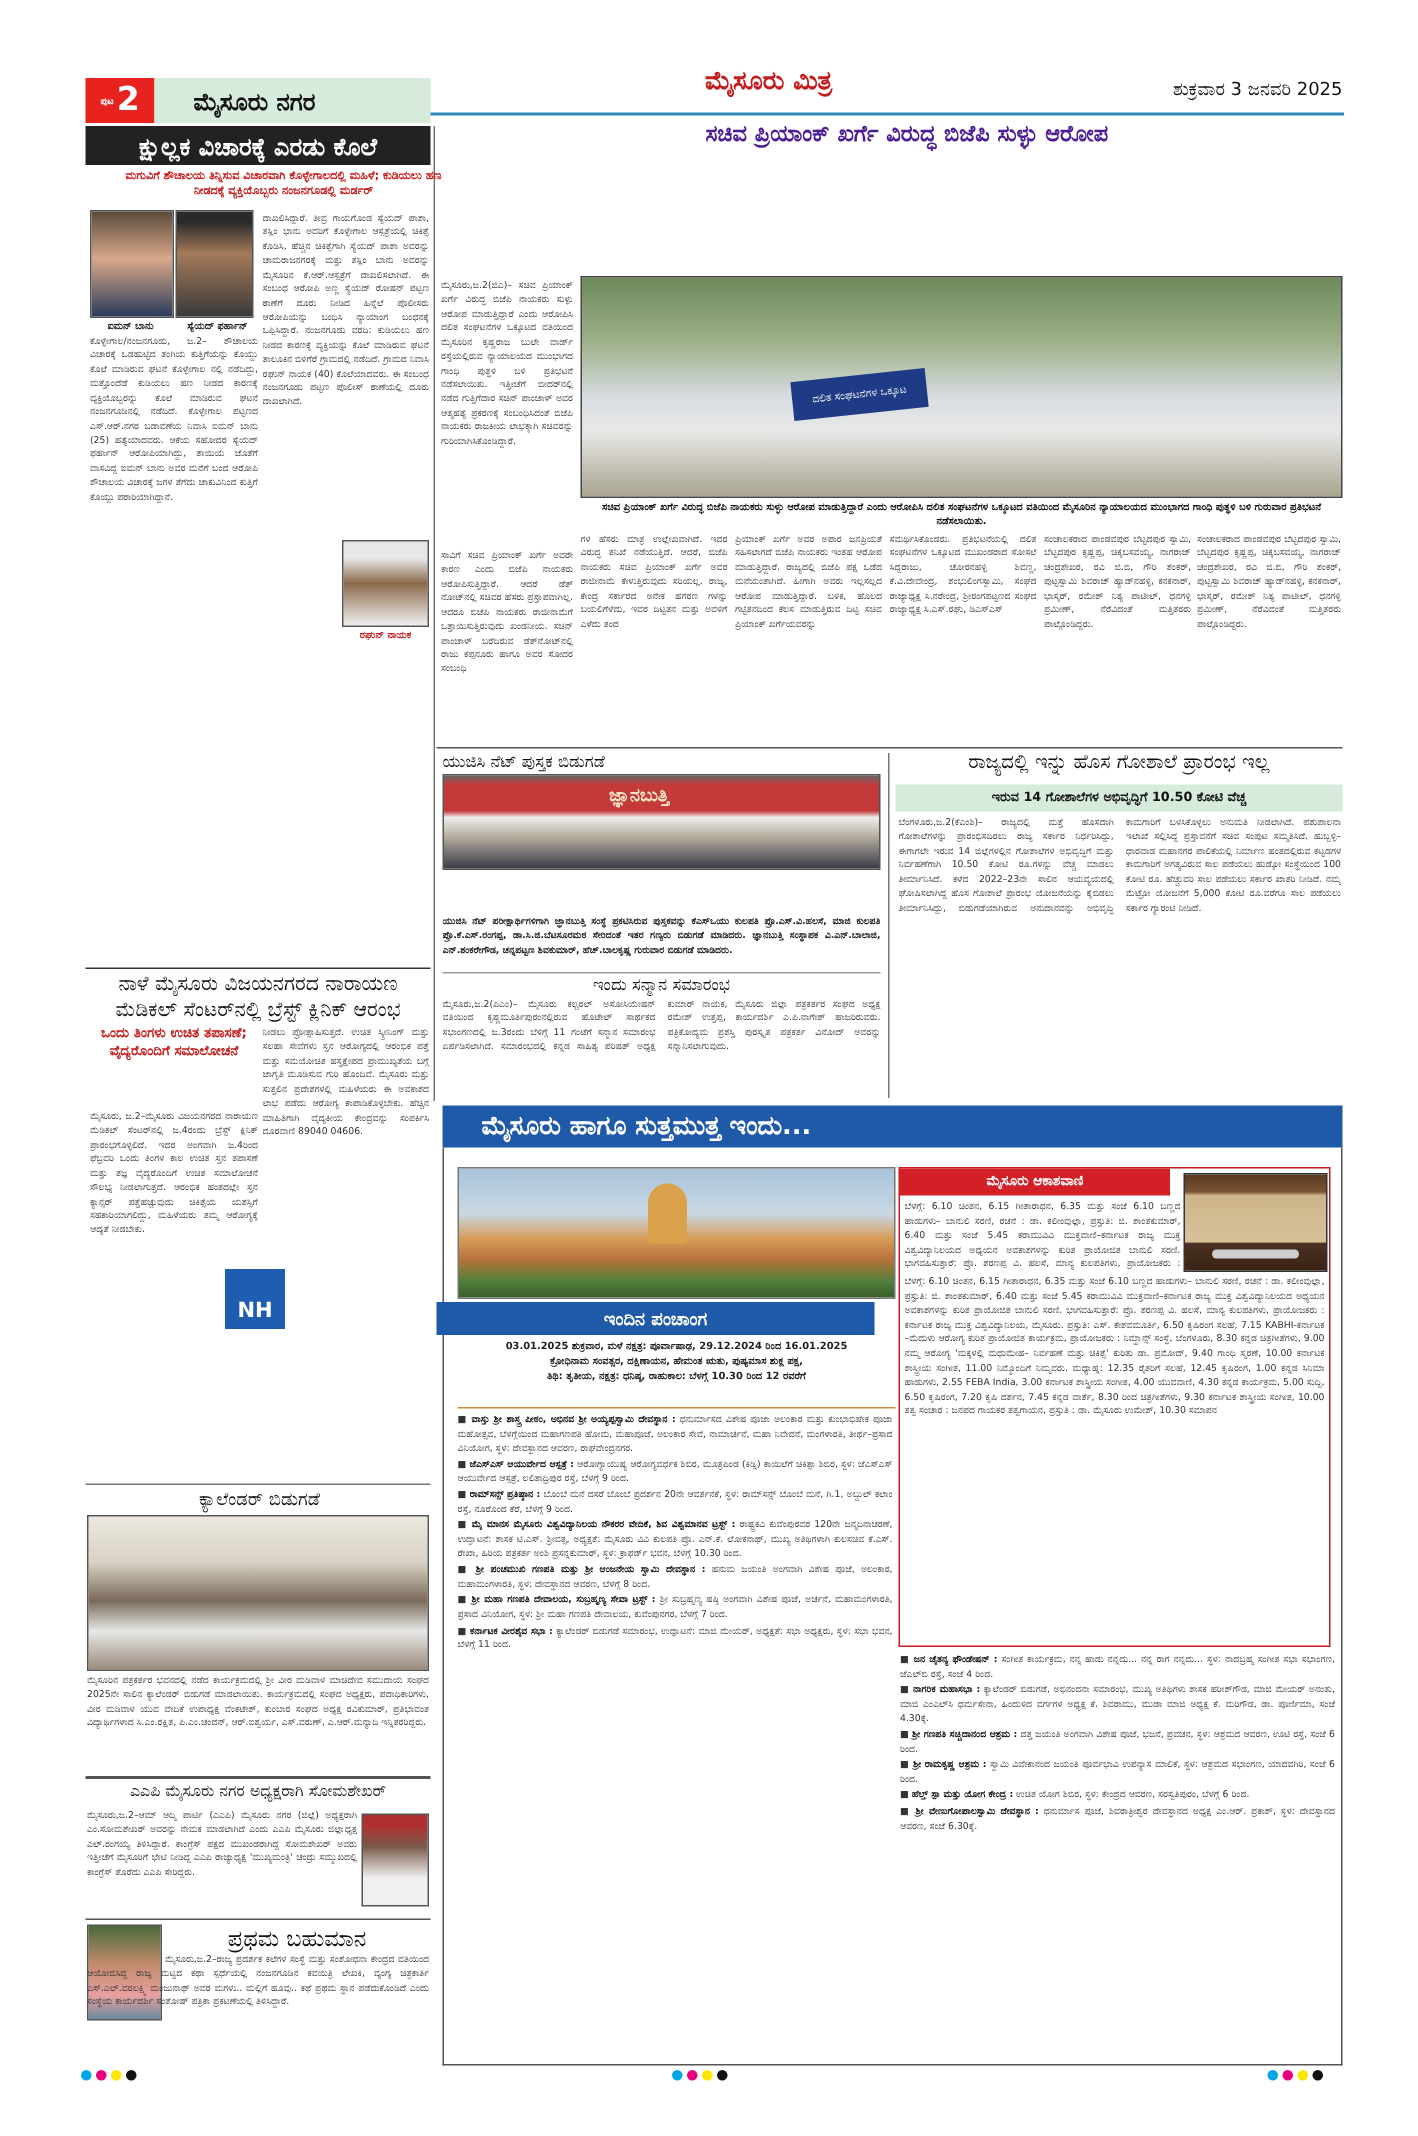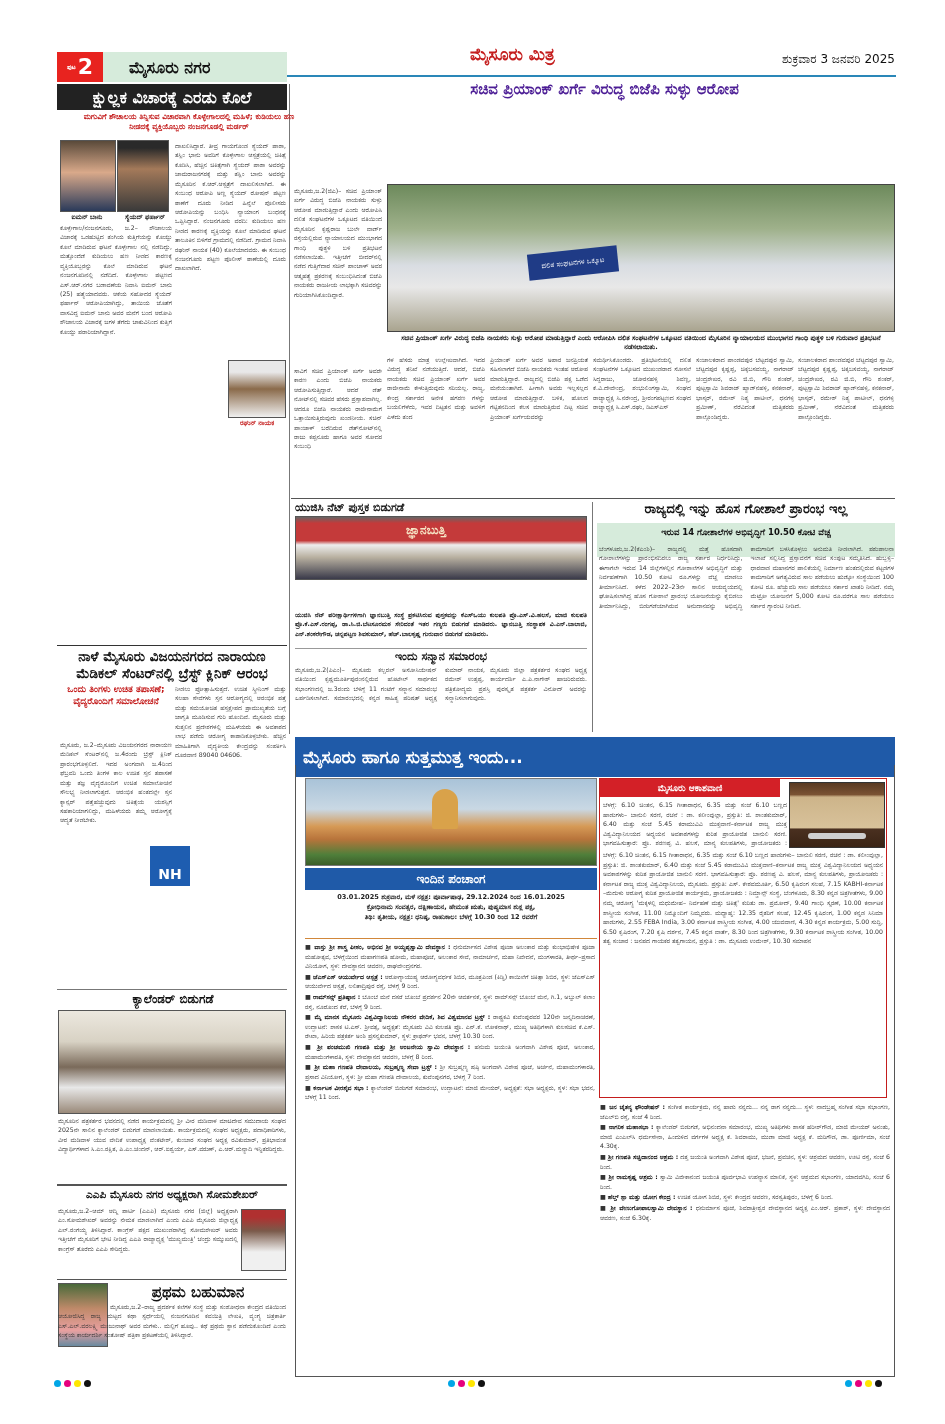--- a/index.html
+++ b/index.html
@@ -17,37 +17,37 @@
   .date-line { left: 705px; top: 52px; width: 190px; font-size: 12px; color: #111; text-align: right; }
 
   
   .left-head-black { left: 57px; top: 84px; width: 230px; height: 26px; background: #222; color: #fff; font-size: 16px; font-weight: bold; display: flex; align-items: center; justify-content: center; }
   .red-sub { color: #c41d1d; font-size: 7.5px; font-weight: bold; text-align: center; line-height: 1.35; }
   .body-text { font-size: 6.2px; line-height: 1.52; color: #333; text-align: justify; overflow: hidden; }
   .photo { background: linear-gradient(135deg, #7b8a99, #c7cdd3 40%, #6b7785); border: 1px solid #555; }
   .caption { font-size: 6.5px; font-weight: bold; text-align: center; }
   .rule-v { width: 1px; background: #777; }
   .rule-h { height: 1px; background: #777; }
-  .hd-big { font-weight: bold; color: #111; text-align: center; }
+  .hd-big { font-weight: normal; color: #111; text-align: center; }
 
   
   .kicker { left: 302px; top: 80px; width: 605px; font-size: 15px; color: #4c1d95; font-weight: bold; text-align: center; }
   .main-headline { left: 290px; top: 98px; width: 605px; font-size: 30px; line-height: 1.22; font-weight: bold; text-align: center; color: #111; letter-spacing: 1px; }
   .protest-photo { left: 387px; top: 184px; width: 508px; height: 148px; background: linear-gradient(180deg, #6d8a5c 0%, #9fb18b 30%, #d9dde2 55%, #e8e8e8 70%, #a9a48f 100%); border: 1px solid #444; }
   .protest-photo .banner { position: absolute; left: 140px; top: 65px; width: 90px; height: 26px; background: #1f3b86; color: #fff; font-size: 7px; display: flex; align-items: center; justify-content: center; transform: rotate(-6deg); }
   .protest-caption { left: 387px; top: 334px; width: 508px; font-size: 6.6px; font-weight: bold; text-align: center; line-height: 1.4; color: #111; }
 
   .green-box { background: #d6ebdb; color: #111; font-weight: bold; text-align: center; }
 
   
-  .today-bar { left: 295px; top: 737px; width: 600px; height: 40px; background: #1f5aa8; color: #fff; font-size: 17px; font-weight: bold; display: flex; align-items: center; padding-left: 8px; }
+  .today-bar { left: 295px; top: 737px; width: 600px; height: 28px; background: #1f5aa8; color: #fff; font-size: 17px; font-weight: bold; display: flex; align-items: center; padding-left: 26px; }
   .today-frame { left: 295px; top: 765px; width: 600px; height: 612px; border: 1px solid #555; border-top: none; }
   .palace-img { left: 305px; top: 778px; width: 292px; height: 88px; background: linear-gradient(180deg, #a9c3d8 0%, #c9d8e4 35%, #d69a56 55%, #b8743b 70%, #4f7f3a 88%, #3b5e2a 100%); border: 1px solid #777; }
   .palace-img .dome { position: absolute; left: 126px; top: 10px; width: 26px; height: 40px; background: #d9a24a; border-radius: 13px 13px 2px 2px; }
-  .panchanga-bar { left: 305px; top: 868px; width: 292px; height: 22px; background: #1f5aa8; color: #fff; font-size: 12px; font-weight: bold; display: flex; align-items: center; justify-content: center; }
+  .panchanga-bar { left: 291px; top: 868px; width: 292px; height: 22px; background: #1f5aa8; color: #fff; font-size: 12px; font-weight: bold; display: flex; align-items: center; justify-content: center; }
   .panchanga-text { left: 305px; top: 892px; width: 292px; font-size: 6.6px; font-weight: bold; text-align: center; line-height: 1.55; color: #222; }
   .orange-rule { height: 1px; background: #d1873a; }
   .akashvani-bar { left: 600px; top: 779px; width: 180px; height: 18px; background: #d32027; color: #fff; font-size: 9px; font-weight: bold; display: flex; align-items: center; justify-content: center; }
   .akashvani-box { left: 599px; top: 778px; width: 288px; height: 320px; border: 1px solid #c41d1d; }
   .radio-img { left: 789px; top: 782px; width: 96px; height: 66px; background: linear-gradient(180deg, #5a3a22 0%, #7a5233 18%, #cdb48a 22%, #d8c29a 70%, #4a3020 72%, #3a2415 100%); border: 1px solid #333; }
   .radio-img .dial { position: absolute; left: 18px; top: 50px; width: 58px; height: 6px; background: #cfcfcf; border-radius: 3px; }
   .event-list { font-size: 6.2px; line-height: 1.55; color: #333; text-align: justify; overflow: hidden; }
   .event-list p { margin-bottom: 1px; }
   .event-list b { color: #111; }
 
@@ -130,21 +130,21 @@
 </div>
 <div class="abs body-text" style="left:295px;top:610px;width:292px;height:36px;font-weight:bold;color:#222;">ಯುಜಿಸಿ ನೆಟ್ ಪರೀಕ್ಷಾರ್ಥಿಗಳಿಗಾಗಿ ಜ್ಞಾನಬುತ್ತಿ ಸಂಸ್ಥೆ ಪ್ರಕಟಿಸಿರುವ ಪುಸ್ತಕವನ್ನು ಕೆಎಸ್‌ಒಯು ಕುಲಪತಿ ಪ್ರೊ.ಎಸ್.ವಿ.ಹಲಸೆ, ಮಾಜಿ ಕುಲಪತಿ ಪ್ರೊ.ಕೆ.ಎಸ್.ರಂಗಪ್ಪ, ಡಾ.ಸಿ.ಜಿ.ಬೆಟಸೂರಮಠ ಸೇರಿದಂತೆ ಇತರ ಗಣ್ಯರು ಬಿಡುಗಡೆ ಮಾಡಿದರು. ಜ್ಞಾನಬುತ್ತಿ ಸಂಸ್ಥಾಪಕ ವಿ.ಎನ್.ಬಾಲಾಜಿ, ಎನ್.ಶಂಕರೇಗೌಡ, ಚನ್ನಪಟ್ಟಣ ಶಿವಕುಮಾರ್, ಹೆಚ್.ಬಾಲಕೃಷ್ಣ ಗುರುವಾರ ಬಿಡುಗಡೆ ಮಾಡಿದರು.</div>
 
 <div class="abs rule-h" style="left:295px;top:648px;width:292px;background:#999;"></div>
 <div class="abs hd-big" style="left:295px;top:650px;width:292px;font-size:11px;">ಇಂದು ಸನ್ಮಾನ ಸಮಾರಂಭ</div>
 <div class="abs body-text" style="left:295px;top:665px;width:292px;height:66px;column-count:2;column-gap:8px;">ಮೈಸೂರು,ಜ.2(ಪಿಎಂ)– ಮೈಸೂರು ಕಲ್ಚರಲ್ ಅಸೋಸಿಯೇಷನ್ ವತಿಯಿಂದ ಕೃಷ್ಣಮೂರ್ತಿಪುರಂನಲ್ಲಿರುವ ಹೊಟೇಲ್ ಸಾರ್ಥಕದ ಸಭಾಂಗಣದಲ್ಲಿ ಜ.3ರಂದು ಬೆಳಿಗ್ಗೆ 11 ಗಂಟೆಗೆ ಸನ್ಮಾನ ಸಮಾರಂಭ ಏರ್ಪಡಿಸಲಾಗಿದೆ. ಸಮಾರಂಭದಲ್ಲಿ ಕನ್ನಡ ಸಾಹಿತ್ಯ ಪರಿಷತ್ ಅಧ್ಯಕ್ಷ ಕುಮಾರ್ ನಾಯಕ, ಮೈಸೂರು ಜಿಲ್ಲಾ ಪತ್ರಕರ್ತರ ಸಂಘದ ಅಧ್ಯಕ್ಷ ರಮೇಶ್ ಉತ್ತಪ್ಪ, ಕಾರ್ಯದರ್ಶಿ ಎ.ಪಿ.ನಾಗೇಶ್ ಹಾಜರಿರುವರು. ಪತ್ರಿಕೋದ್ಯಮ ಪ್ರಶಸ್ತಿ ಪುರಸ್ಕೃತ ಪತ್ರಕರ್ತ ವಿನೋದ್ ಅವರನ್ನು ಸನ್ಮಾನಿಸಲಾಗುವುದು.</div>
 
 <div class="abs rule-v" style="left:592px;top:502px;height:230px;"></div>
 
 <div class="abs hd-big" style="left:597px;top:501px;width:298px;font-size:13px;">ರಾಜ್ಯದಲ್ಲಿ ಇನ್ನು ಹೊಸ ಗೋಶಾಲೆ ಪ್ರಾರಂಭ ಇಲ್ಲ</div>
-<div class="abs green-box" style="left:597px;top:523px;width:298px;height:34px;font-size:8.5px;line-height:18px;">ಇರುವ 14 ಗೋಶಾಲೆಗಳ ಅಭಿವೃದ್ಧಿಗೆ 10.50 ಕೋಟಿ ವೆಚ್ಚ</div>
+<div class="abs green-box" style="left:597px;top:523px;width:298px;height:18px;font-size:8.5px;line-height:18px;">ಇರುವ 14 ಗೋಶಾಲೆಗಳ ಅಭಿವೃದ್ಧಿಗೆ 10.50 ಕೋಟಿ ವೆಚ್ಚ</div>
 <div class="abs body-text" style="left:599px;top:544px;width:295px;height:188px;column-count:2;column-gap:8px;">ಬೆಂಗಳೂರು,ಜ.2(ಕೆಎಂಶಿ)– ರಾಜ್ಯದಲ್ಲಿ ಮತ್ತೆ ಹೊಸದಾಗಿ ಗೋಶಾಲೆಗಳನ್ನು ಪ್ರಾರಂಭಿಸದಿರಲು ರಾಜ್ಯ ಸರ್ಕಾರ ನಿರ್ಧರಿಸಿದ್ದು, ಈಗಾಗಲೇ ಇರುವ 14 ಜಿಲ್ಲೆಗಳಲ್ಲಿನ ಗೋಶಾಲೆಗಳ ಅಭಿವೃದ್ಧಿಗೆ ಮತ್ತು ನಿರ್ವಹಣೆಗಾಗಿ 10.50 ಕೋಟಿ ರೂ.ಗಳನ್ನು ವೆಚ್ಚ ಮಾಡಲು ತೀರ್ಮಾನಿಸಿದೆ. ಕಳೆದ 2022–23ನೇ ಸಾಲಿನ ಆಯವ್ಯಯದಲ್ಲಿ ಘೋಷಿಸಲಾಗಿದ್ದ ಹೊಸ ಗೋಶಾಲೆ ಪ್ರಾರಂಭ ಯೋಜನೆಯನ್ನು ಕೈಬಿಡಲು ತೀರ್ಮಾನಿಸಿದ್ದು, ಬಿಡುಗಡೆಯಾಗಿರುವ ಅನುದಾನವನ್ನು ಅಭಿವೃದ್ಧಿ ಕಾಮಗಾರಿಗೆ ಬಳಸಿಕೊಳ್ಳಲು ಅನುಮತಿ ನೀಡಲಾಗಿದೆ. ಪಶುಪಾಲನಾ ಇಲಾಖೆ ಸಲ್ಲಿಸಿದ್ದ ಪ್ರಸ್ತಾವನೆಗೆ ಸಚಿವ ಸಂಪುಟ ಸಮ್ಮತಿಸಿದೆ. ಹುಬ್ಬಳ್ಳಿ–ಧಾರವಾಡ ಮಹಾನಗರ ಪಾಲಿಕೆಯಲ್ಲಿ ನಿರ್ಮಾಣ ಹಂತದಲ್ಲಿರುವ ಕಟ್ಟಡಗಳ ಕಾಮಗಾರಿಗೆ ಅಗತ್ಯವಿರುವ ಸಾಲ ಪಡೆಯಲು ಹುಡ್ಕೋ ಸಂಸ್ಥೆಯಿಂದ 100 ಕೋಟಿ ರೂ. ಹೆಚ್ಚುವರಿ ಸಾಲ ಪಡೆಯಲು ಸರ್ಕಾರ ಖಾತರಿ ನೀಡಿದೆ. ನಮ್ಮ ಮೆಟ್ರೋ ಯೋಜನೆಗೆ 5,000 ಕೋಟಿ ರೂ.ವರೆಗೂ ಸಾಲ ಪಡೆಯಲು ಸರ್ಕಾರ ಗ್ಯಾರಂಟಿ ನೀಡಿದೆ.</div>
 
 <div class="abs today-bar">ಮೈಸೂರು ಹಾಗೂ ಸುತ್ತಮುತ್ತ ಇಂದು...</div>
 <div class="abs today-frame"></div>
 <div class="abs palace-img">
   <div class="dome"></div>
 </div>
 <div class="abs panchanga-bar">ಇಂದಿನ ಪಂಚಾಂಗ</div>
 <div class="abs panchanga-text">
   <div>03.01.2025 ಶುಕ್ರವಾರ, ಮಳೆ ನಕ್ಷತ್ರ: ಪೂರ್ವಾಷಾಢ, 29.12.2024 ರಿಂದ 16.01.2025</div>

